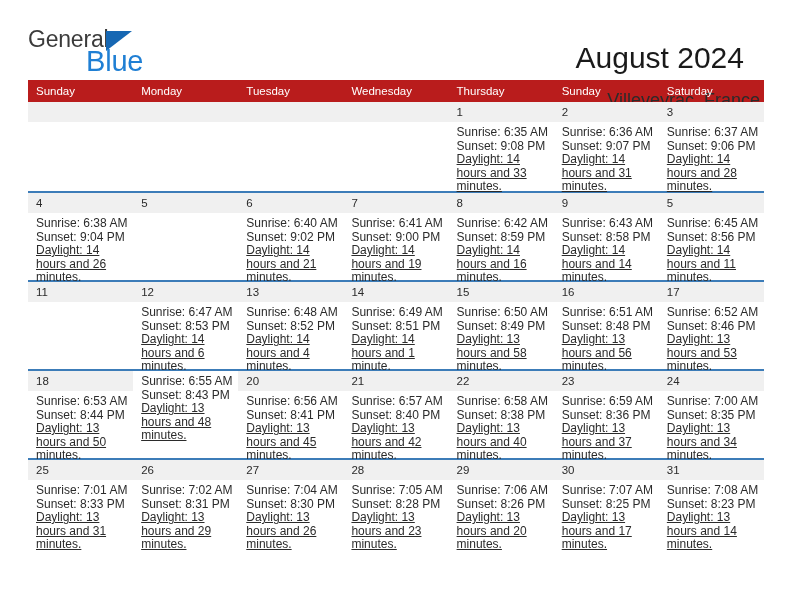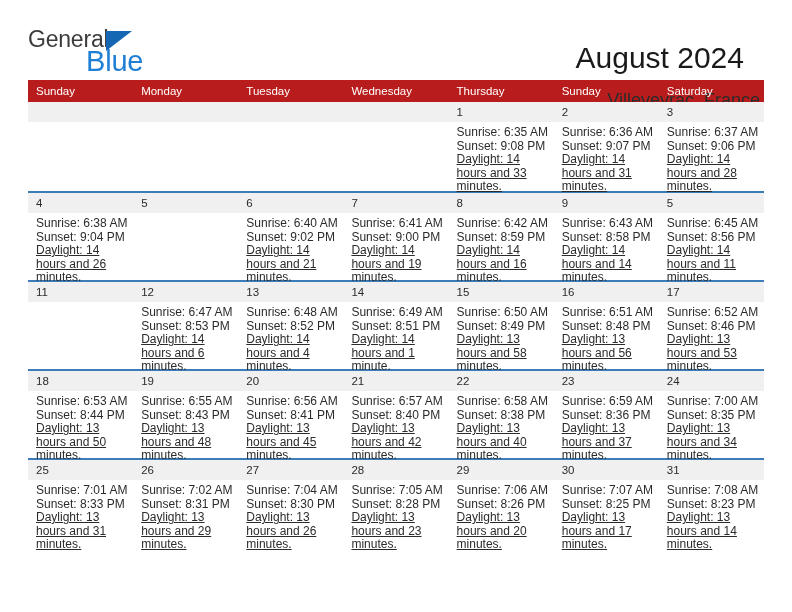--- a/index.html
+++ b/index.html
@@ -332,21 +332,20 @@
         <div class="week">
           <div class="day">
             <div class="day-num">18</div>
             <div class="day-body">
               <div>Sunrise: 6:53 AM</div>
               <div>Sunset: 8:44 PM</div>
               <div class="daylight">Daylight: 13 hours and 50 minutes.</div>
             </div>
           </div>
           <div class="day">
-            <div class="day-num">19</div>
             <div class="day-body">
               <div>Sunrise: 6:55 AM</div>
               <div>Sunset: 8:43 PM</div>
               <div class="daylight">Daylight: 13 hours and 48 minutes.</div>
             </div>
           </div>
           <div class="day">
             <div class="day-num">20</div>
             <div class="day-body">
               <div>Sunrise: 6:56 AM</div>

